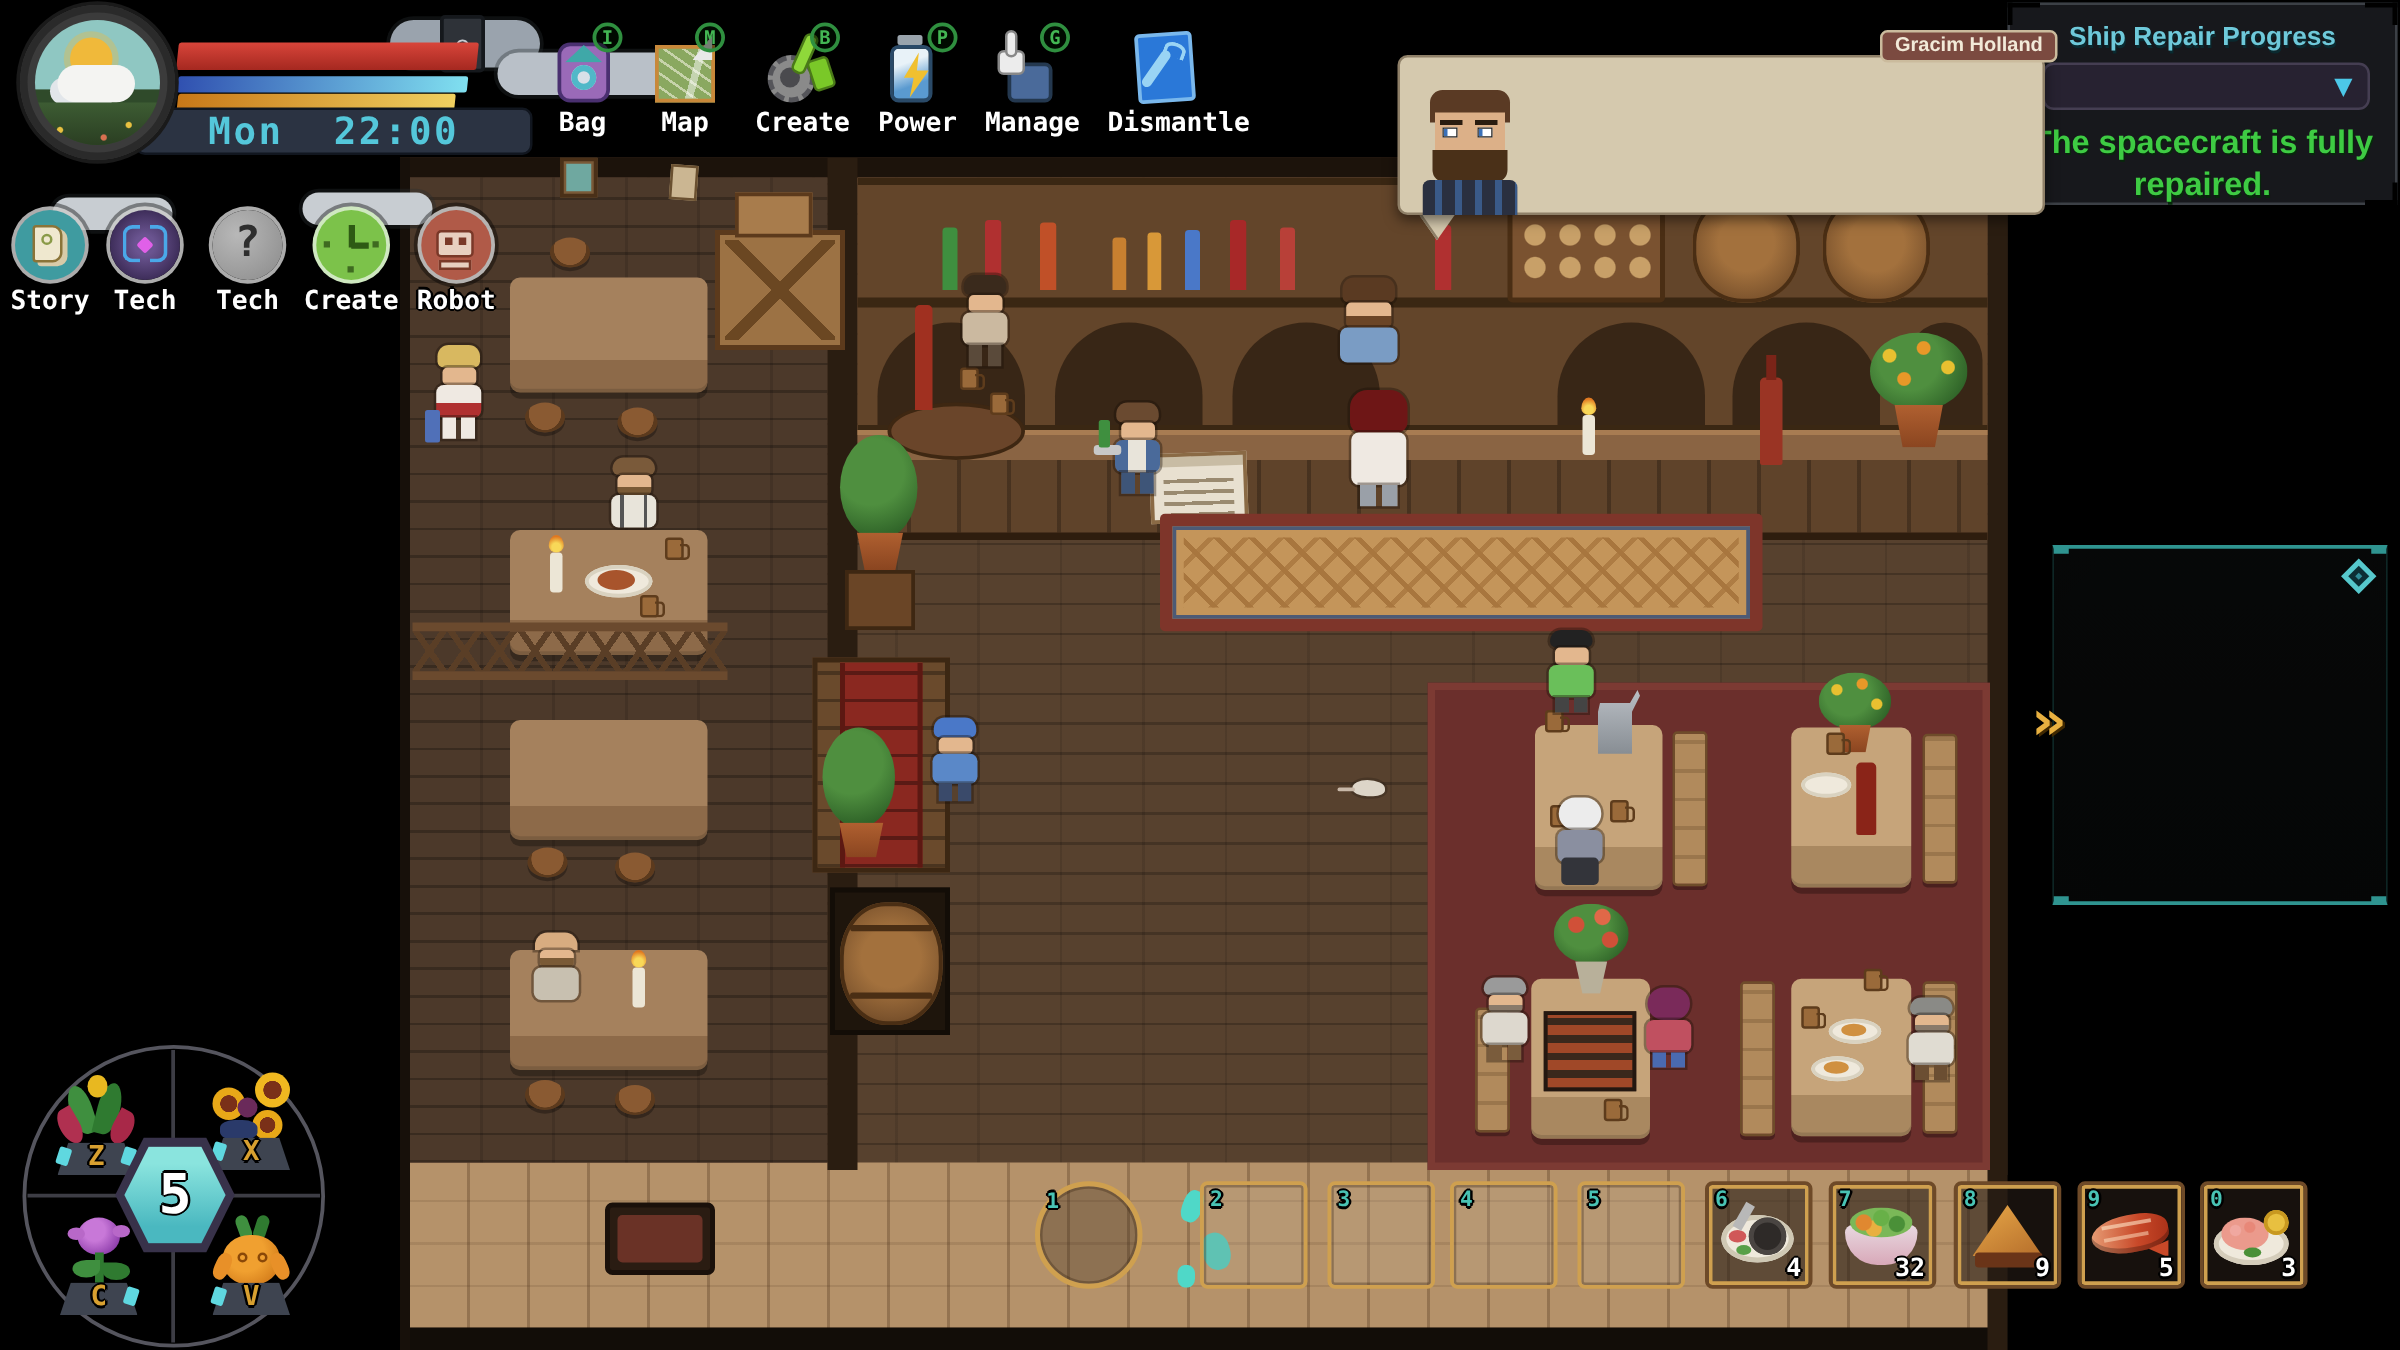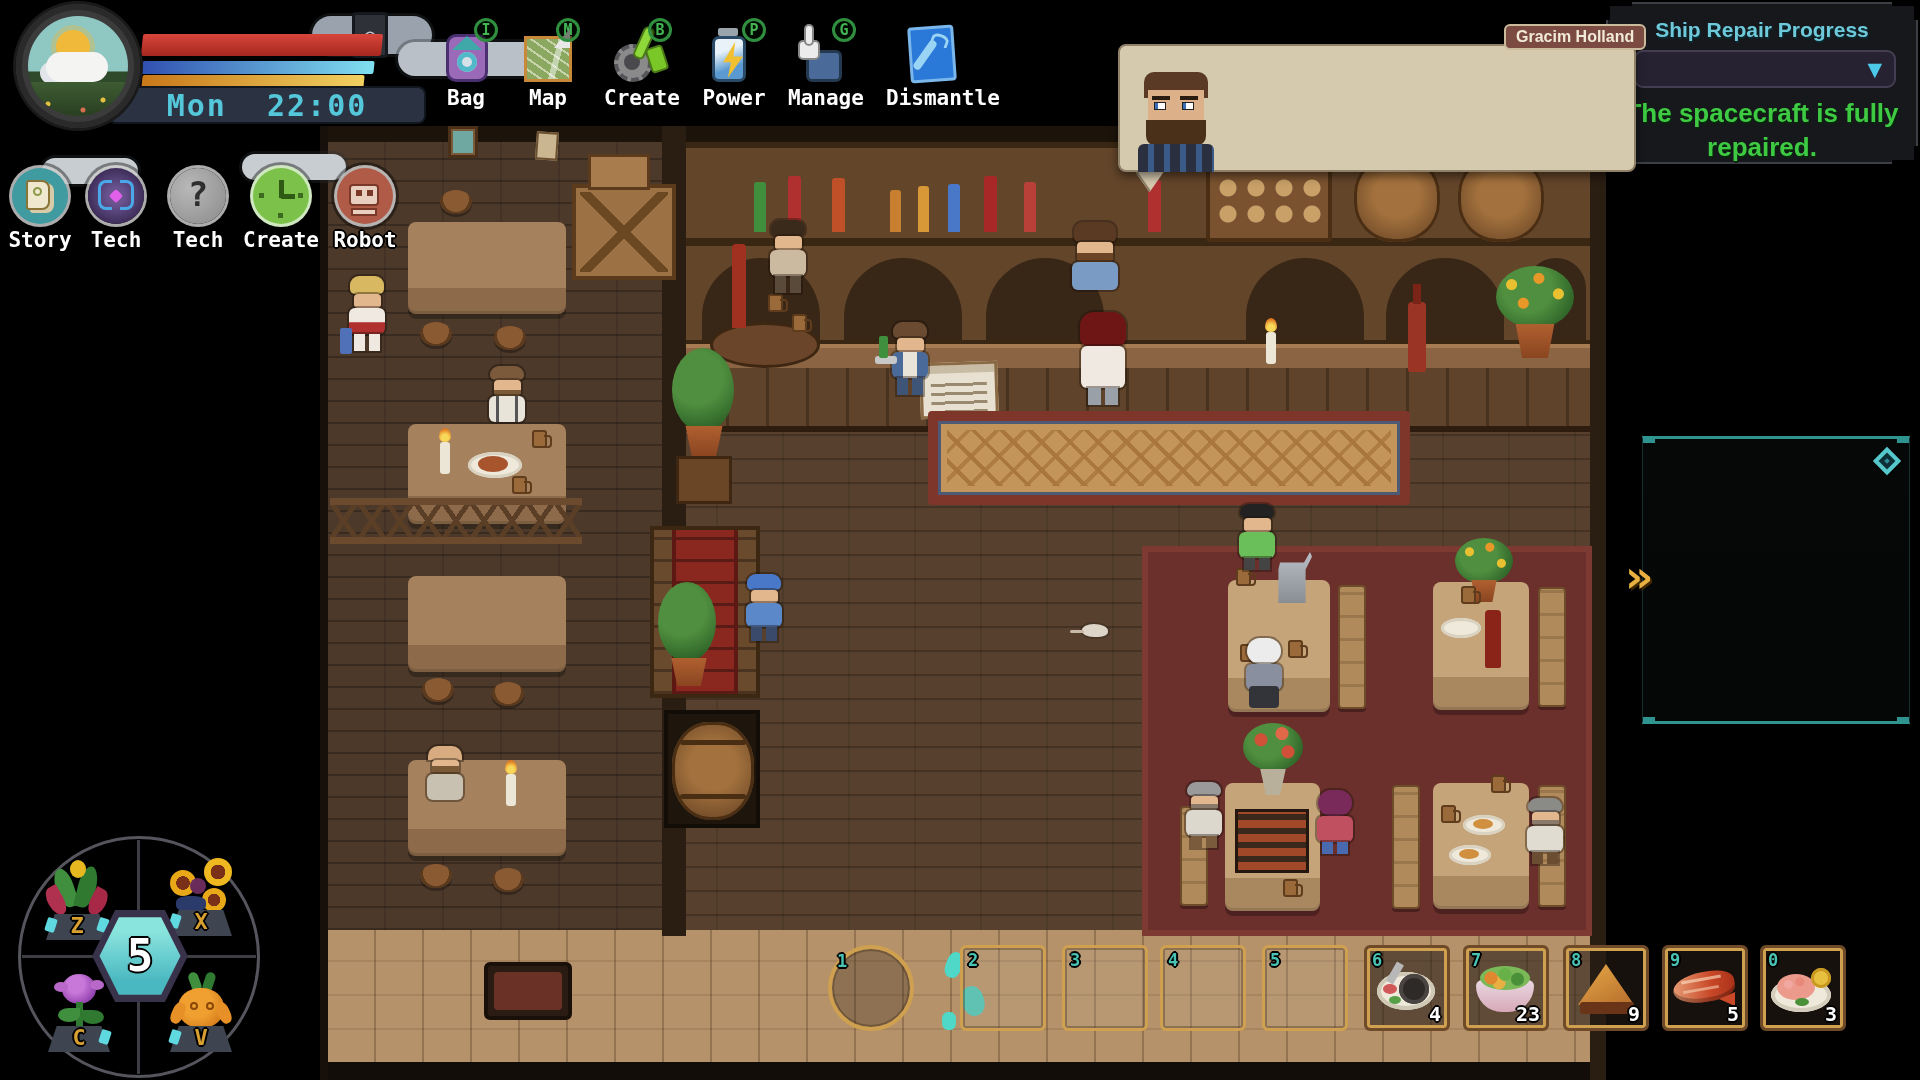--- a/index.html
+++ b/index.html
@@ -620,21 +620,21 @@
   <div class="slot filled" style="left:1463px">
     <div class="item">
       <div class="abs" style="left:2px;top:20px;width:58px;height:32px;border-radius:6px 6px 26px 26px;background:linear-gradient(#e8d8e0,#d8a8b8)"></div>
       <div class="abs" style="left:6px;top:6px;width:50px;height:24px;border-radius:50%;background:
         radial-gradient(circle 7px at 22% 50%,#e08830 6px,transparent 7px),
         radial-gradient(circle 7px at 50% 35%,#68b048 6px,transparent 7px),
         radial-gradient(circle 7px at 75% 55%,#4a9038 6px,transparent 7px),
         radial-gradient(circle 7px at 38% 70%,#e8b040 6px,transparent 7px),#7ab858"></div>
     </div>
     <span class="slot-key px-outline">7</span>
-    <span class="slot-count px-outline">23</span>
+    <span class="slot-count px-outline">32</span>
   </div>
 
   <div class="slot filled" style="left:1563px">
     <div class="item">
       <div class="abs" style="left:4px;top:4px;width:56px;height:48px;background:linear-gradient(150deg,#e8a848,#b06828);clip-path:polygon(50% 0,100% 85%,0 85%)"></div>
       <div class="abs" style="left:6px;top:42px;width:54px;height:12px;background:#6a3418;border-radius:3px"></div>
     </div>
     <span class="slot-key px-outline">8</span>
     <span class="slot-count px-outline">9</span>
   </div>

